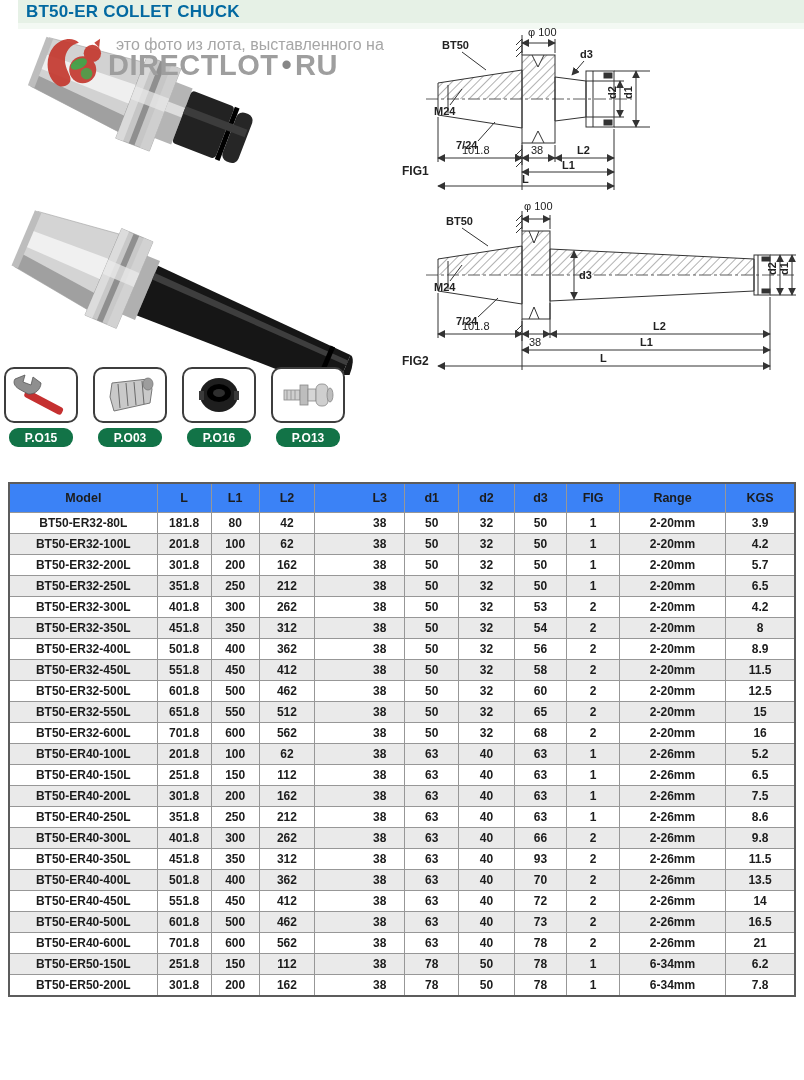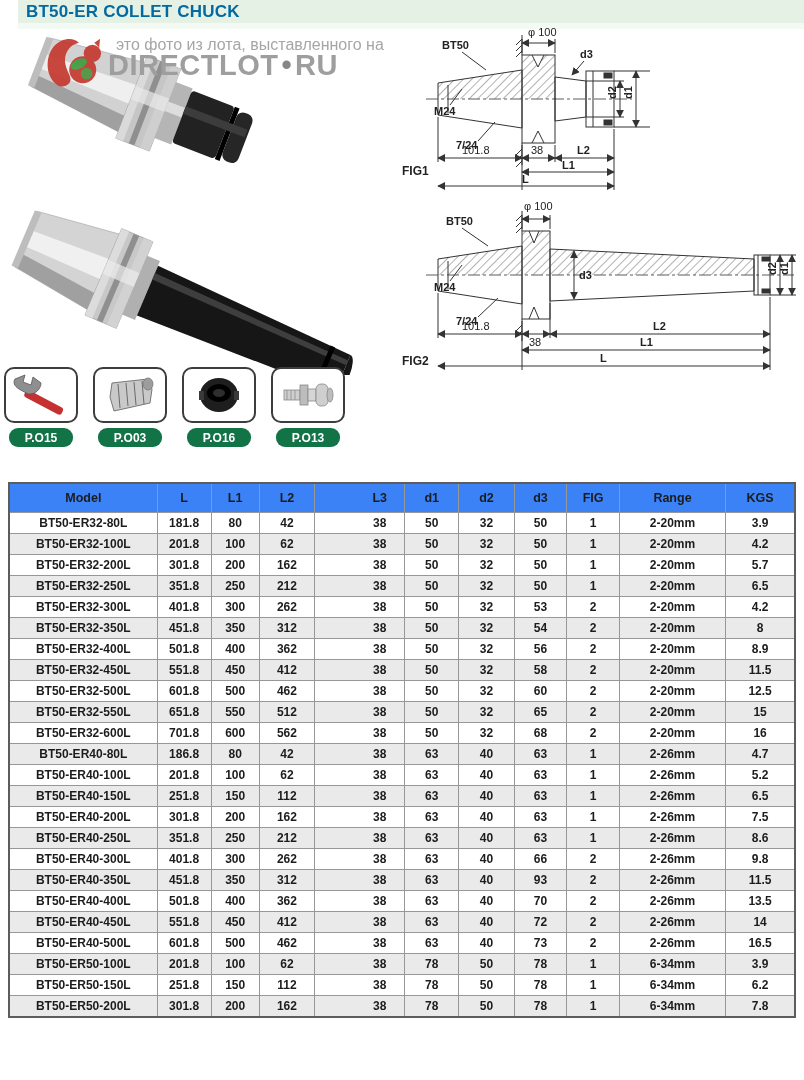--- a/index.html
+++ b/index.html
@@ -473,33 +473,20 @@
           <td>562</td>
           <td>38</td>
           <td>50</td>
           <td>32</td>
           <td>68</td>
           <td>2</td>
           <td>2-20mm</td>
           <td>16</td>
         </tr>
         <tr>
-          <td>BT50-ER40-80L</td>
-          <td>186.8</td>
-          <td>80</td>
-          <td>42</td>
-          <td>38</td>
-          <td>63</td>
-          <td>40</td>
-          <td>63</td>
-          <td>1</td>
-          <td>2-26mm</td>
-          <td>4.7</td>
-        </tr>
-        <tr>
           <td>BT50-ER40-100L</td>
           <td>201.8</td>
           <td>100</td>
           <td>62</td>
           <td>38</td>
           <td>63</td>
           <td>40</td>
           <td>63</td>
           <td>1</td>
           <td>2-26mm</td>
@@ -603,31 +590,31 @@
           <td>462</td>
           <td>38</td>
           <td>63</td>
           <td>40</td>
           <td>73</td>
           <td>2</td>
           <td>2-26mm</td>
           <td>16.5</td>
         </tr>
         <tr>
-          <td>BT50-ER50-100L</td>
-          <td>201.8</td>
-          <td>100</td>
-          <td>62</td>
-          <td>38</td>
+          <td>BT50-ER40-600L</td>
+          <td>701.8</td>
+          <td>600</td>
+          <td>562</td>
+          <td>38</td>
+          <td>63</td>
+          <td>40</td>
           <td>78</td>
-          <td>50</td>
-          <td>78</td>
-          <td>1</td>
-          <td>6-34mm</td>
-          <td>3.9</td>
+          <td>2</td>
+          <td>2-26mm</td>
+          <td>21</td>
         </tr>
         <tr>
           <td>BT50-ER50-150L</td>
           <td>251.8</td>
           <td>150</td>
           <td>112</td>
           <td>38</td>
           <td>78</td>
           <td>50</td>
           <td>78</td>

